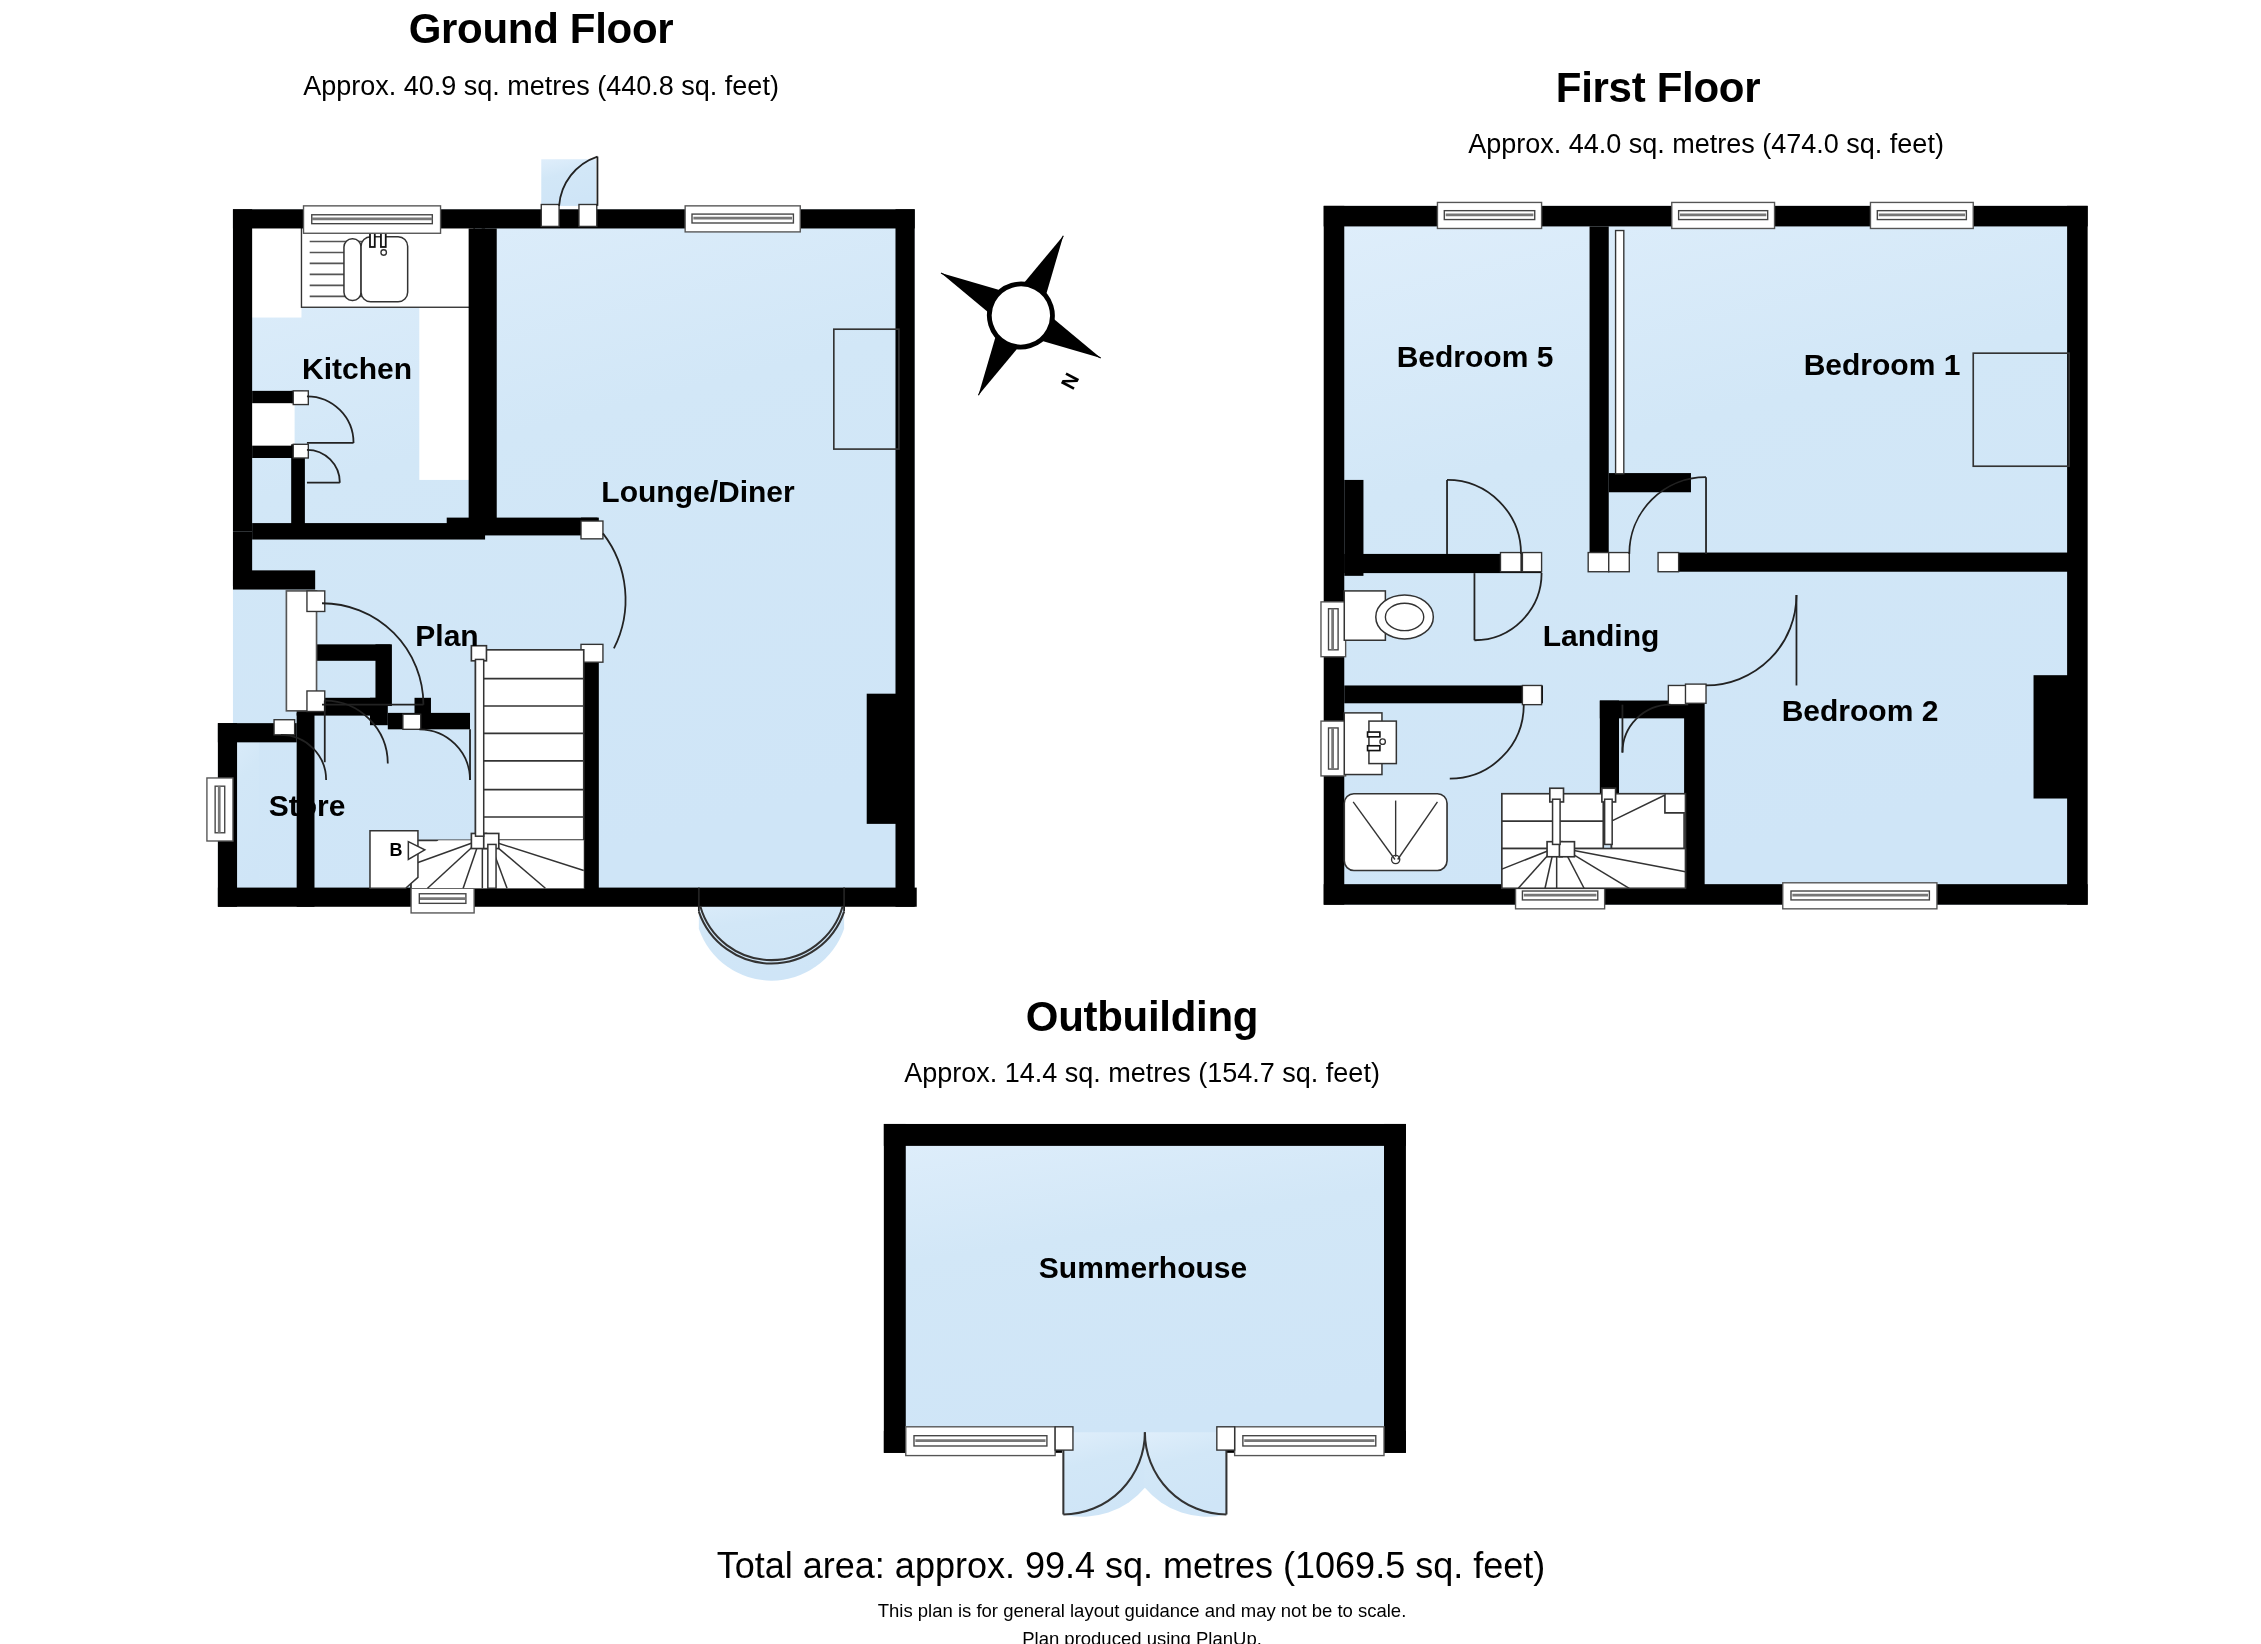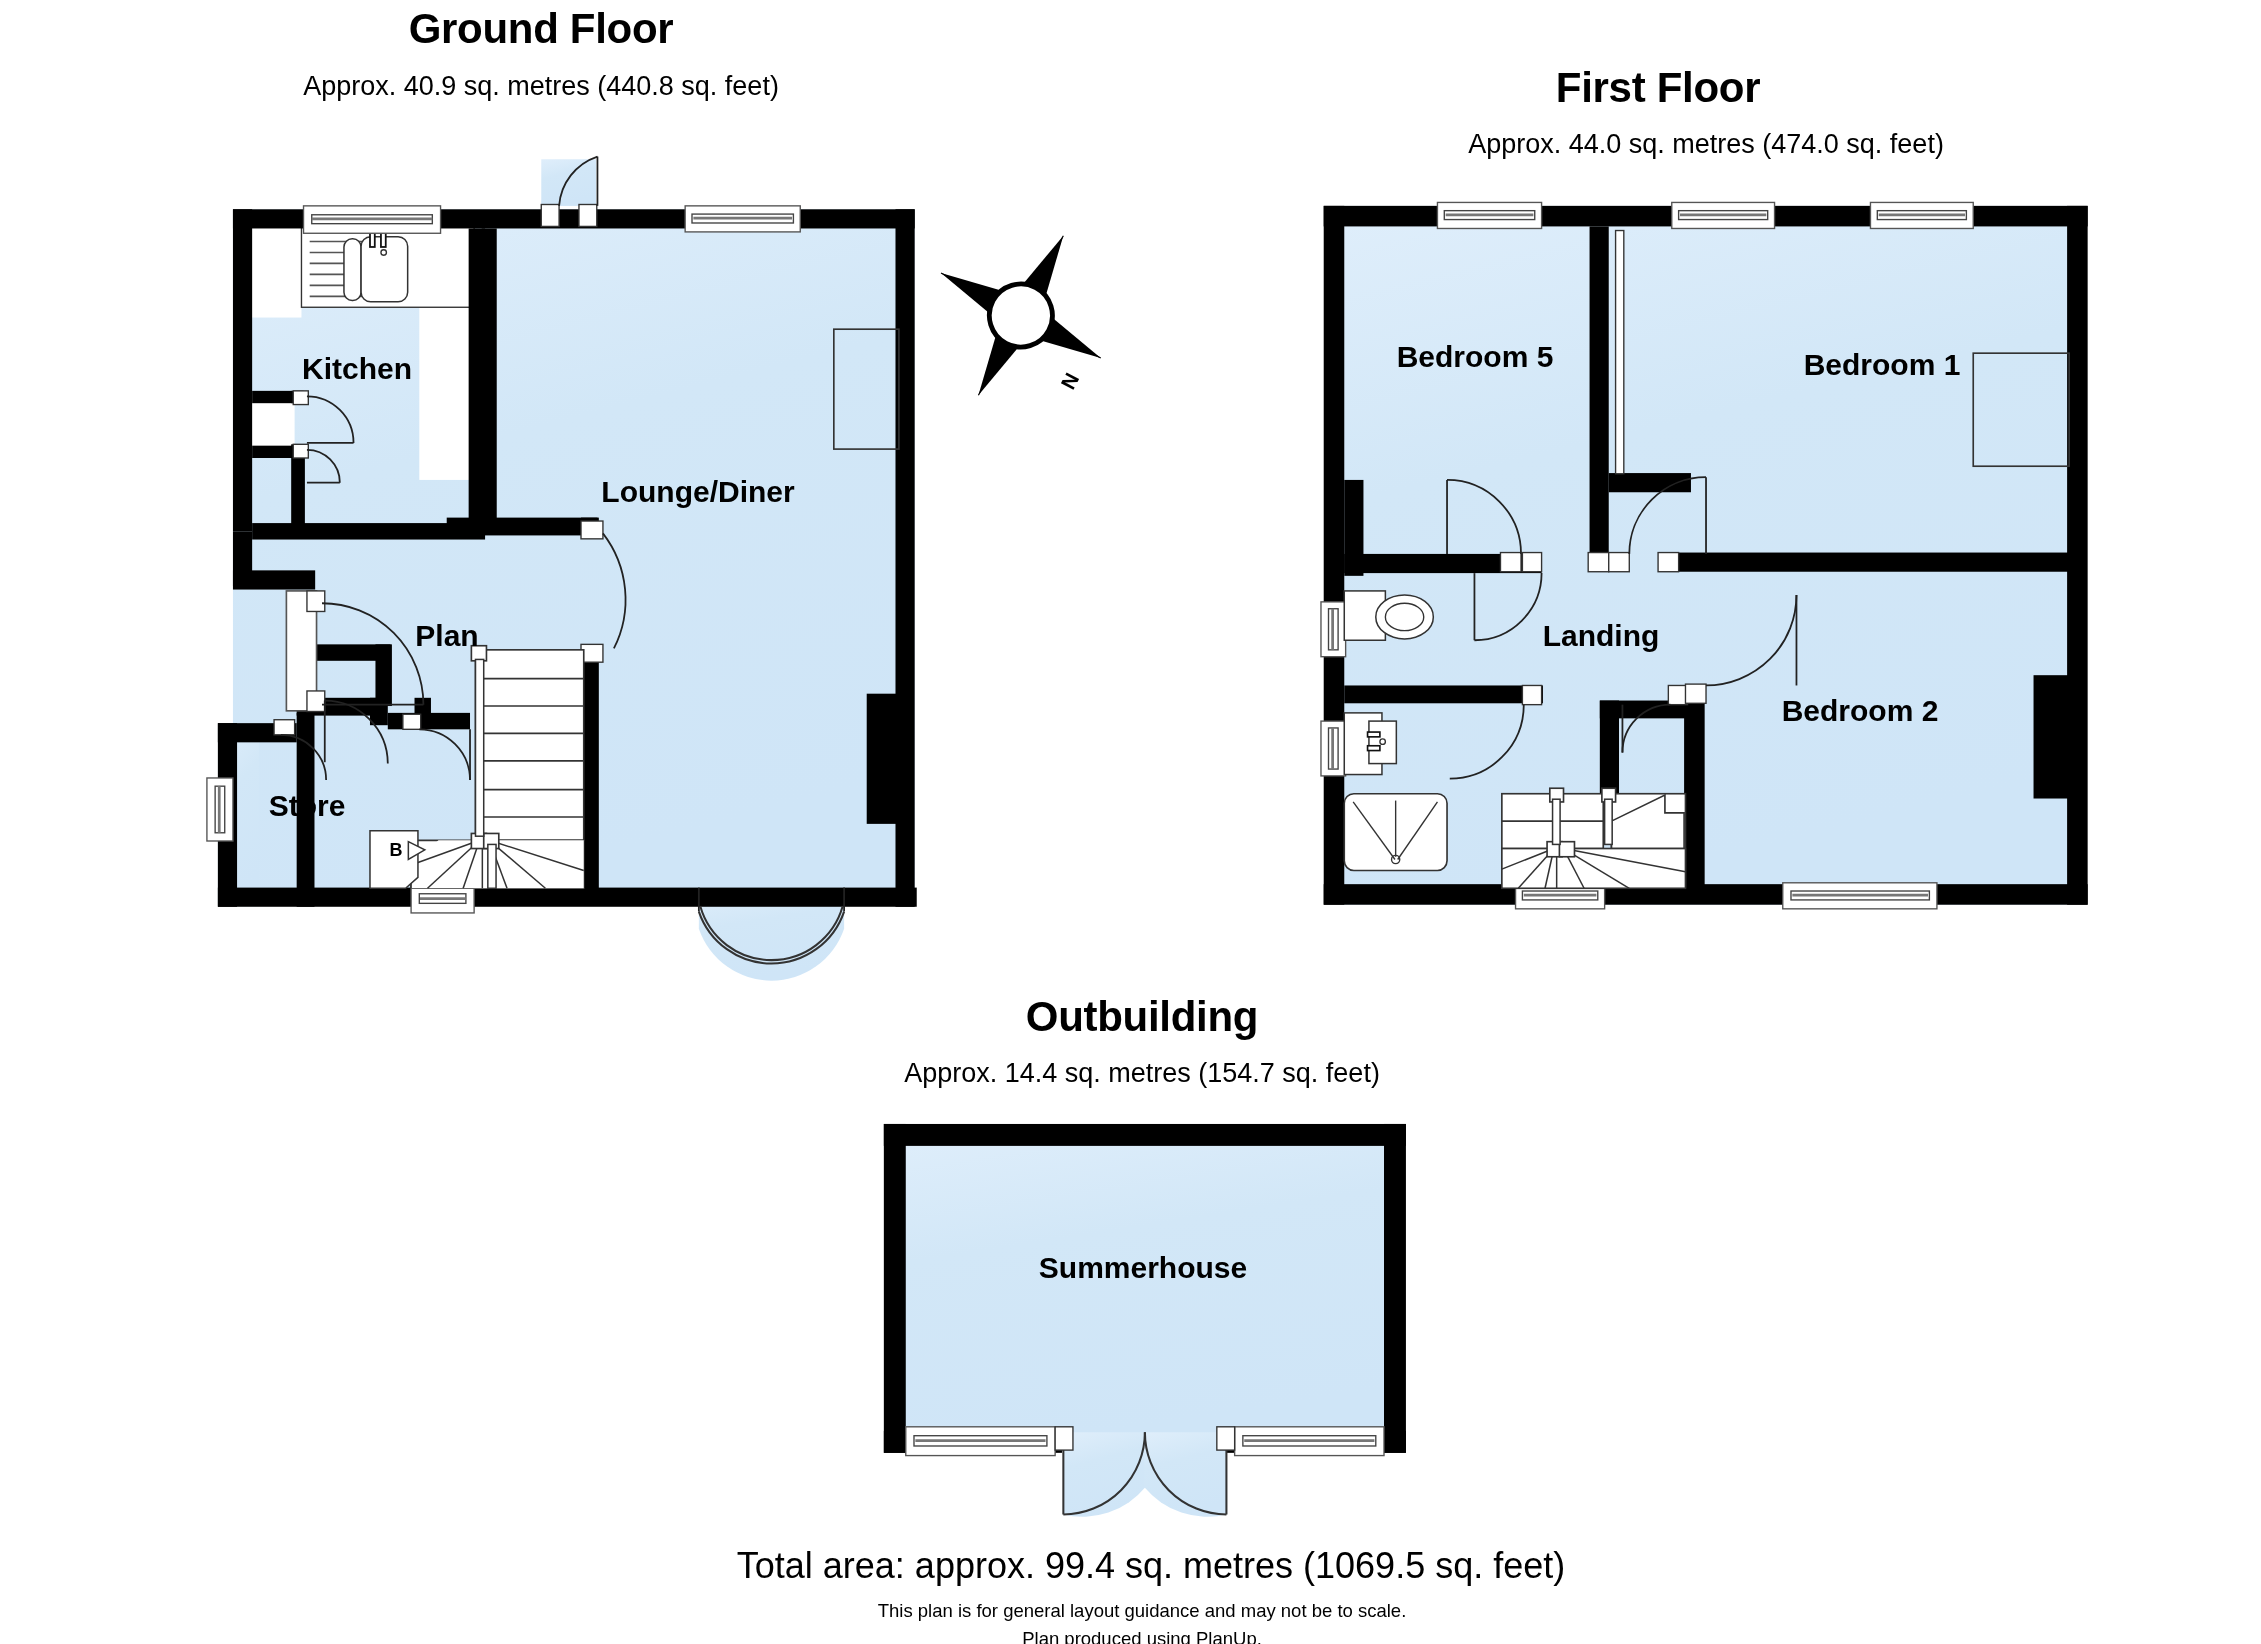--- a/index.html
+++ b/index.html
@@ -57,21 +57,20 @@
     letter-spacing: 0px;
     text-align: center;
   }
   .room-label.small {
     font-size: 18px;
   }
   .total-line {
     font-size: 36px;
     font-weight: normal;
     font-stretch: condensed;
-    margin-left: 20px;
   }
   .note-line {
     font-size: 18.5px;
     font-weight: normal;
     font-stretch: condensed;
   }
   .compass-n {
     position: absolute;
     font-size: 20.6px;
     font-weight: bold;

